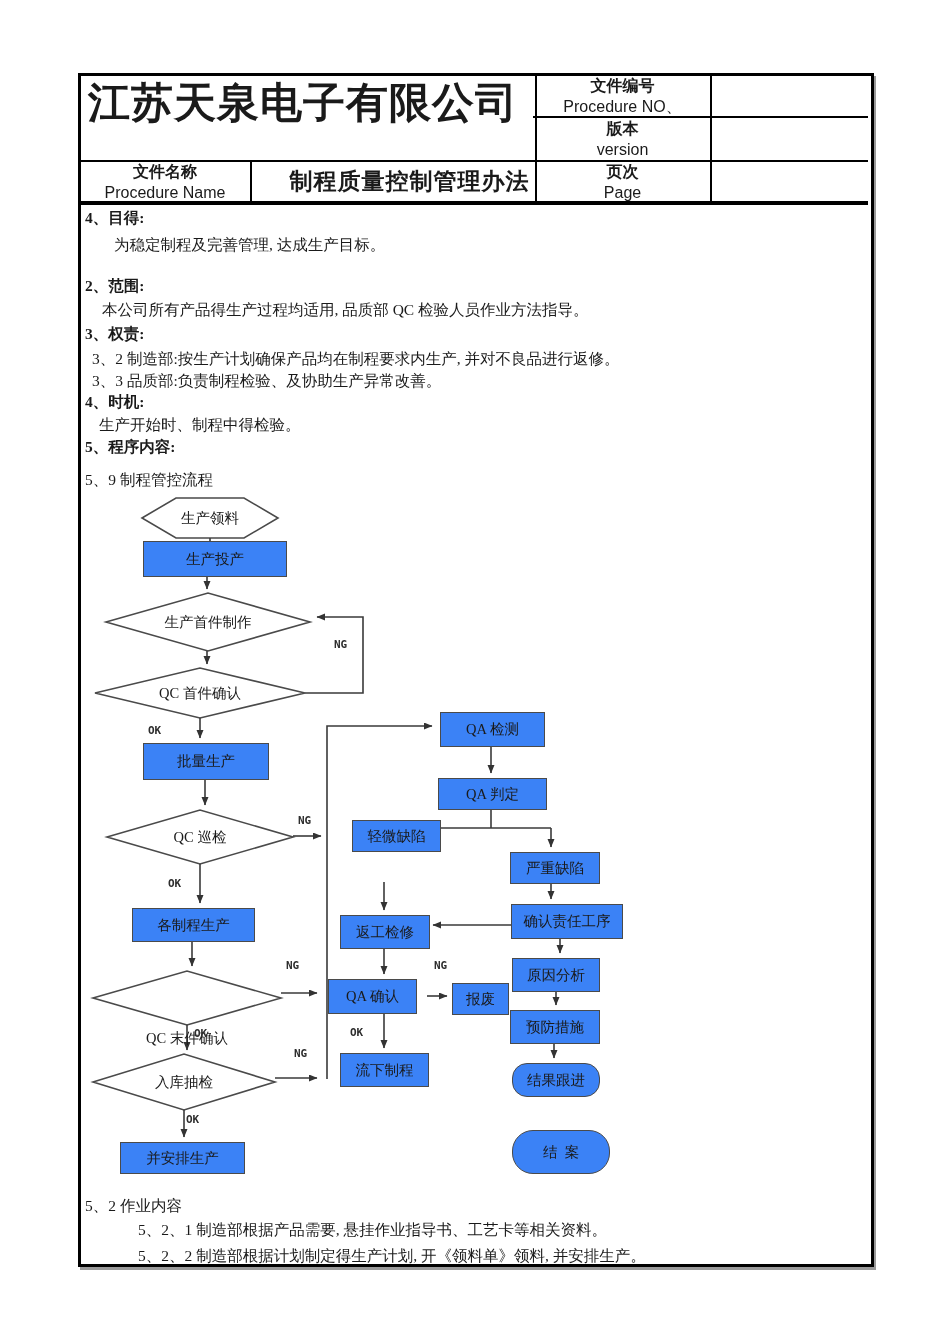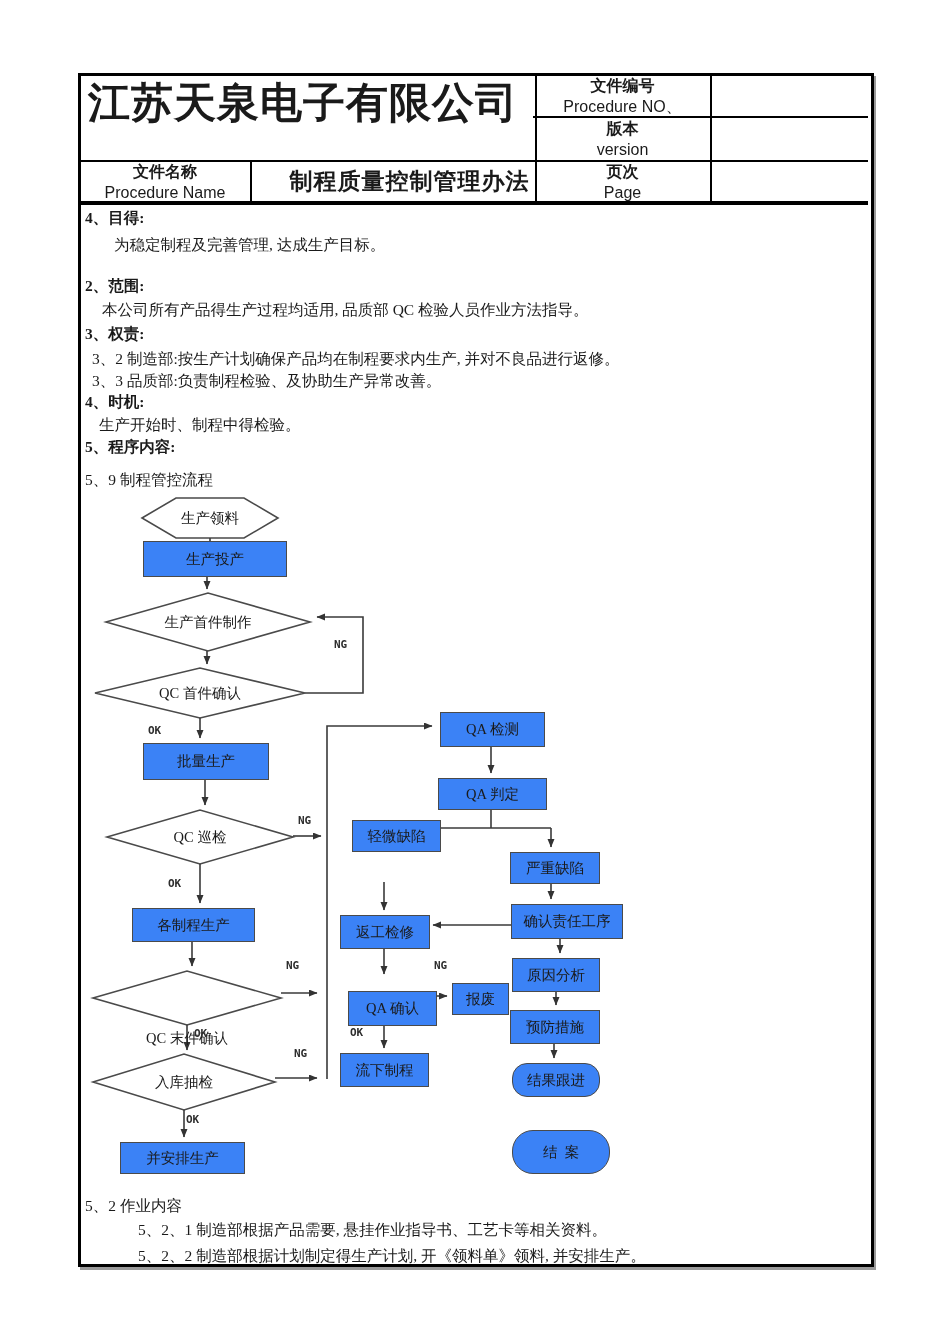--- a/index.html
+++ b/index.html
@@ -141,21 +141,21 @@
   <div class="node" style="left:143px;top:541px;width:142px;height:34px;">生产投产</div>
   <div class="node" style="left:143px;top:743px;width:124px;height:35px;">批量生产</div>
   <div class="node" style="left:132px;top:908px;width:121px;height:32px;">各制程生产</div>
   <div class="node" style="left:120px;top:1142px;width:123px;height:30px;">并安排生产</div>
   <div class="node" style="left:440px;top:712px;width:103px;height:33px;">QA 检测</div>
   <div class="node" style="left:438px;top:778px;width:107px;height:30px;">QA 判定</div>
   <div class="node" style="left:340px;top:820px;width:87px;height:30px;margin-left:12px;">轻微缺陷</div>
   <div class="node" style="left:510px;top:852px;width:88px;height:30px;">严重缺陷</div>
   <div class="node" style="left:340px;top:915px;width:88px;height:32px;">返工检修</div>
   <div class="node" style="left:511px;top:904px;width:110px;height:33px;">确认责任工序</div>
-  <div class="node" style="left:348px;top:979px;width:87px;height:33px;margin-top:12px;">QA 确认</div>
+  <div class="node" style="left:328px;top:979px;width:87px;height:33px;">QA 确认</div>
   <div class="node" style="left:452px;top:983px;width:55px;height:30px;">报废</div>
   <div class="node" style="left:340px;top:1053px;width:87px;height:32px;">流下制程</div>
   <div class="node" style="left:512px;top:958px;width:86px;height:32px;">原因分析</div>
   <div class="node" style="left:510px;top:1010px;width:88px;height:32px;">预防措施</div>
   <div class="node" style="left:512px;top:1063px;width:86px;height:32px;border-radius:15px;">结果跟进</div>
   <div class="node" style="left:512px;top:1130px;width:96px;height:42px;border-radius:21px;">结  案</div>
 
   <div class="lbl" style="left:148px;top:724px;">OK</div>
   <div class="lbl" style="left:334px;top:638px;">NG</div>
   <div class="lbl" style="left:298px;top:814px;">NG</div>

